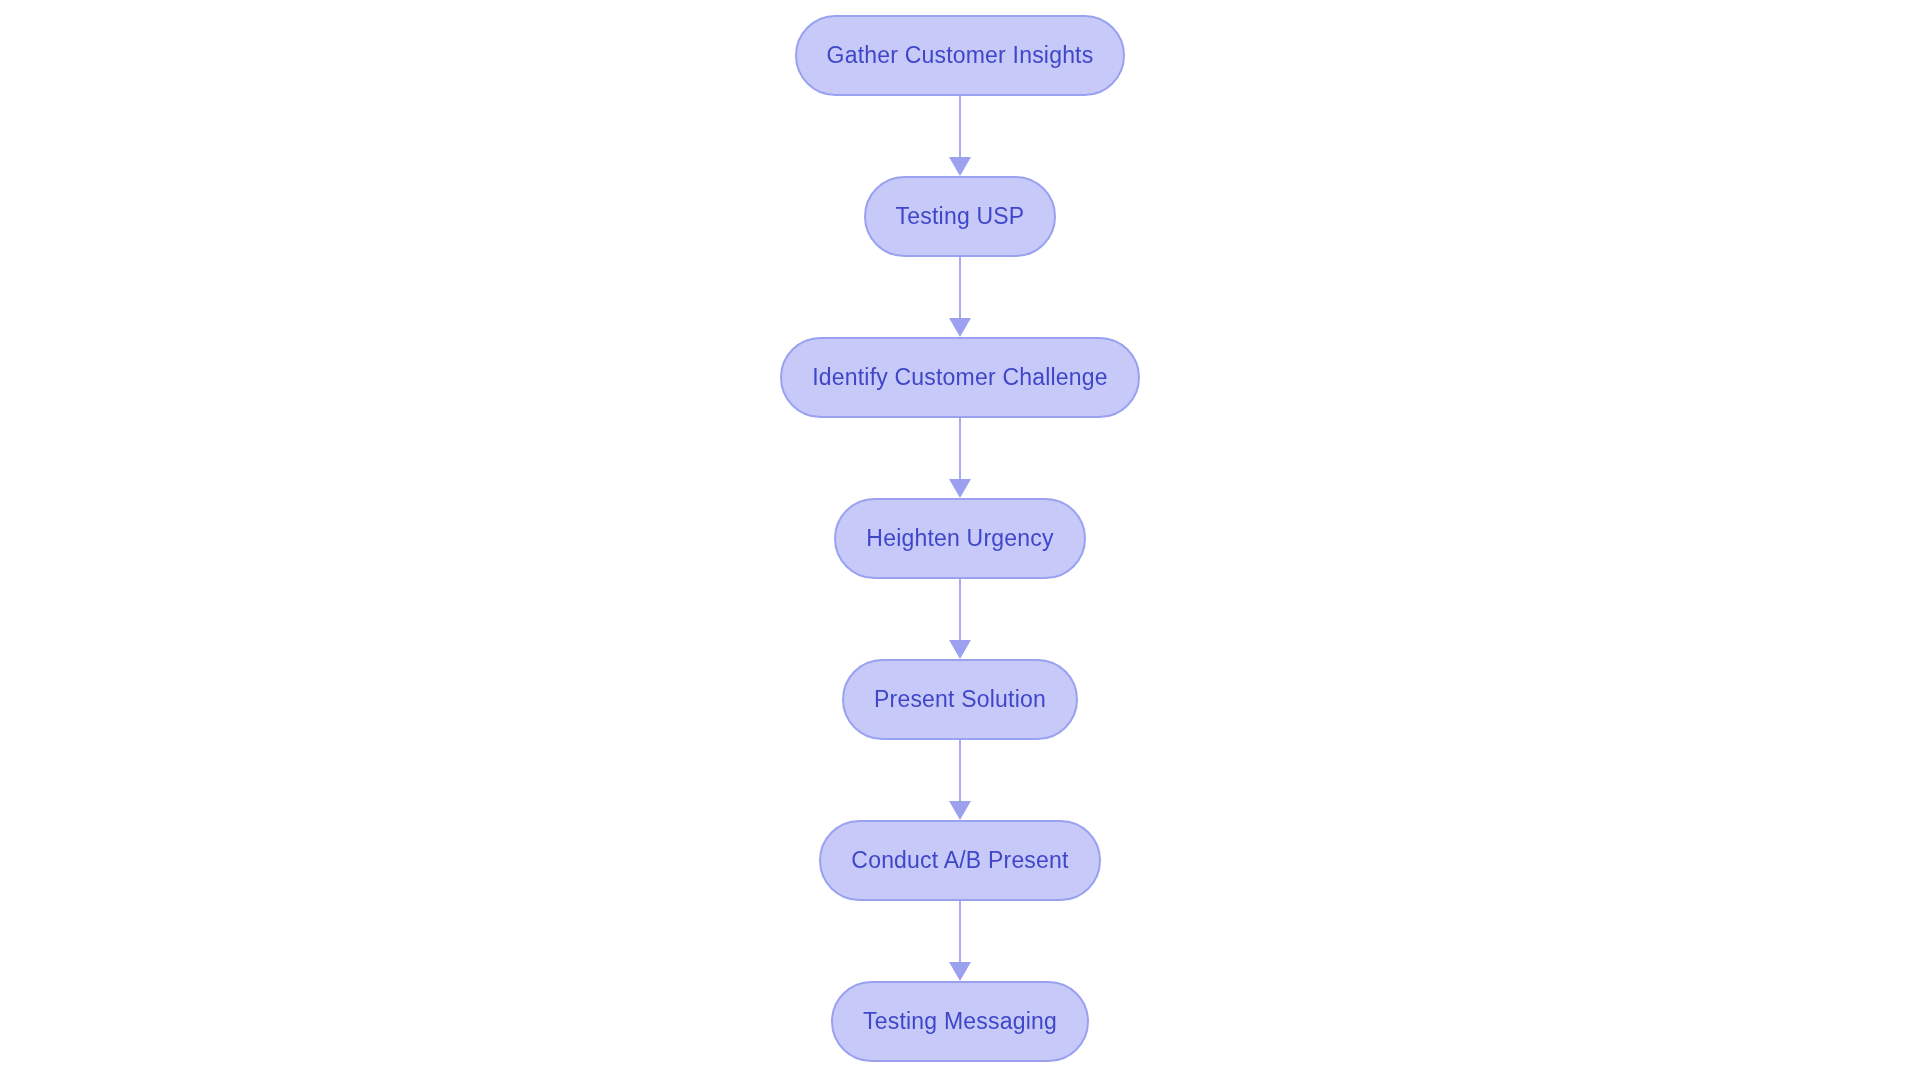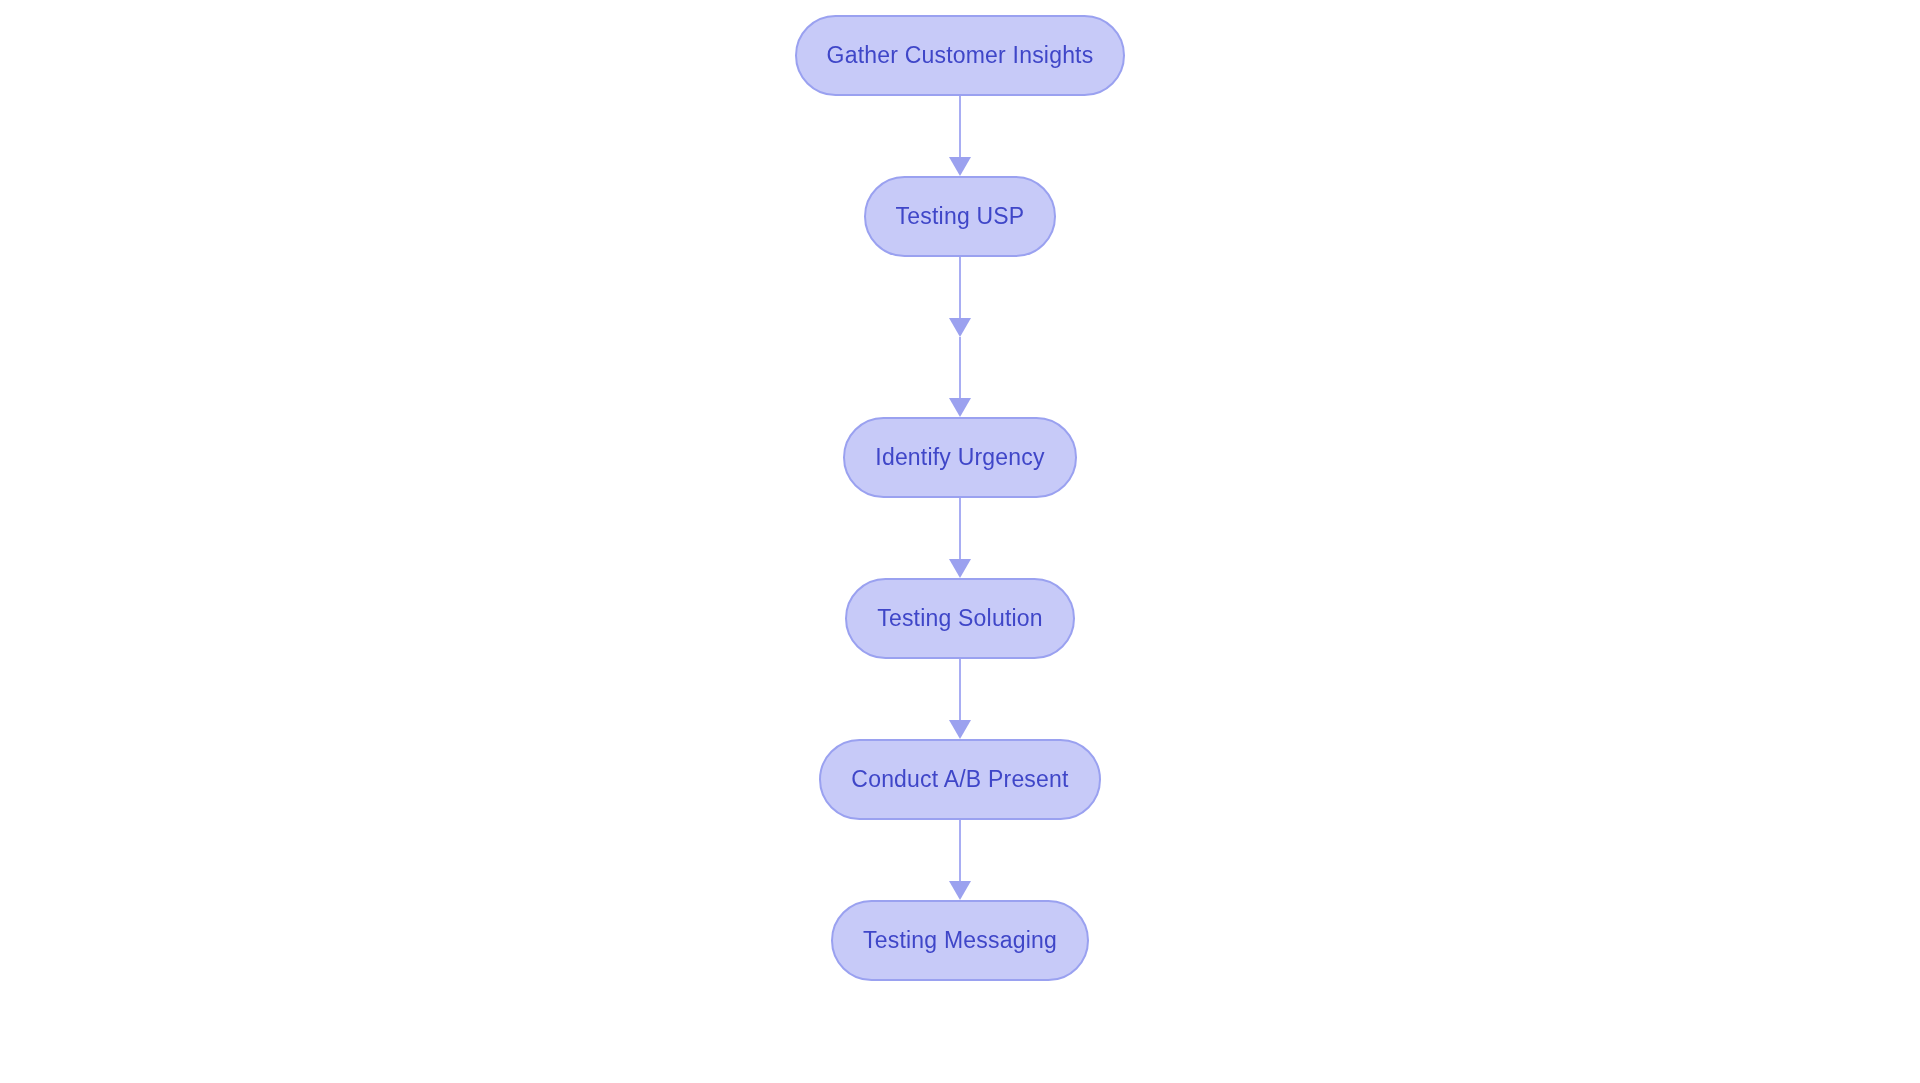--- a/index.html
+++ b/index.html
@@ -78,37 +78,40 @@
 
   <div class="flow-node">
     <span>Testing USP</span>
   </div>
 
   <div class="edge">
     <div class="edge-line"></div>
     <div class="edge-head"></div>
   </div>
 
-
-  <div class="edge">
-    <div class="edge-line"></div>
-    <div class="edge-head"></div>
-  </div>
-
   <div class="flow-node">
-    <span>Identify Urgency</span>
+    <span>Identify Customer Challenge</span>
   </div>
 
   <div class="edge">
     <div class="edge-line"></div>
     <div class="edge-head"></div>
   </div>
 
   <div class="flow-node">
-    <span>Testing Solution</span>
+    <span>Heighten Urgency</span>
+  </div>
+
+  <div class="edge">
+    <div class="edge-line"></div>
+    <div class="edge-head"></div>
+  </div>
+
+  <div class="flow-node">
+    <span>Present Solution</span>
   </div>
 
   <div class="edge">
     <div class="edge-line"></div>
     <div class="edge-head"></div>
   </div>
 
   <div class="flow-node">
     <span>Conduct A/B Present</span>
   </div>

